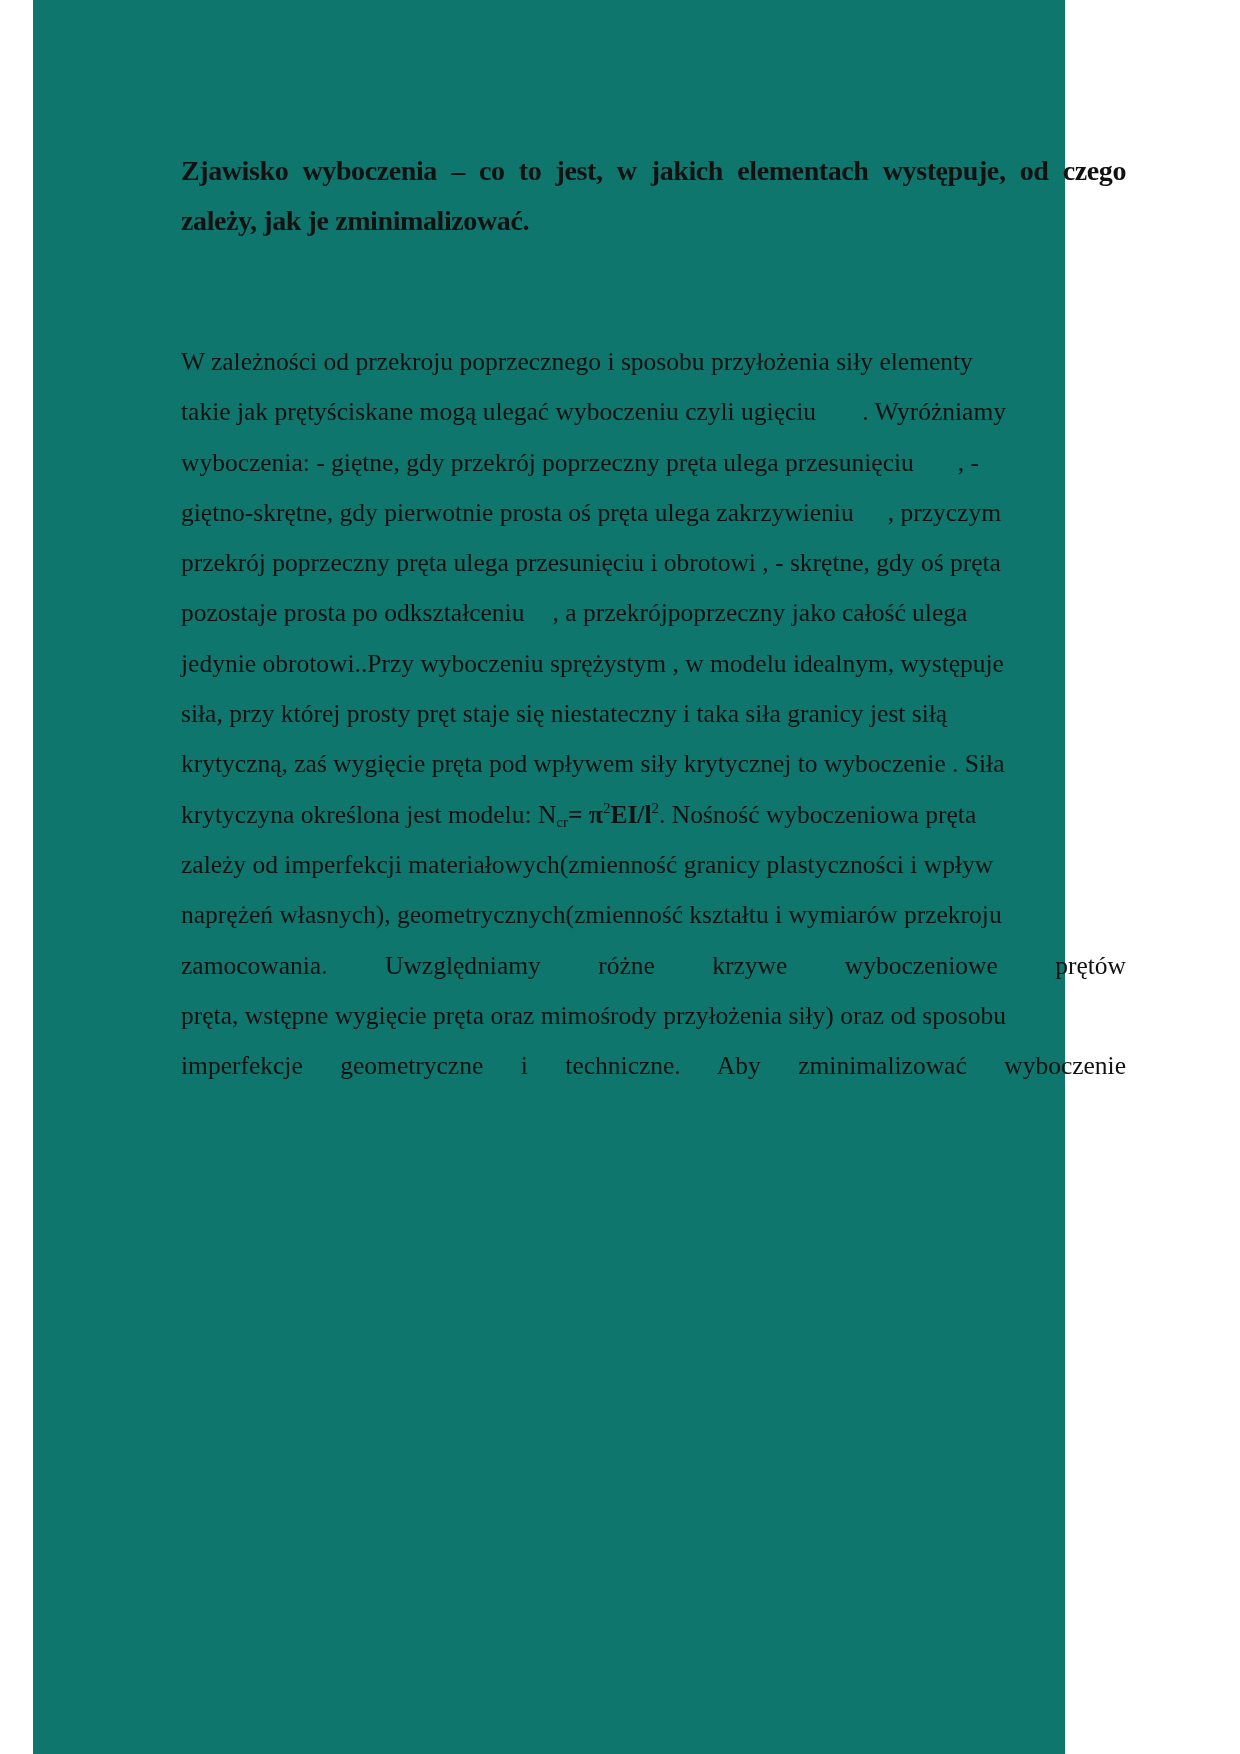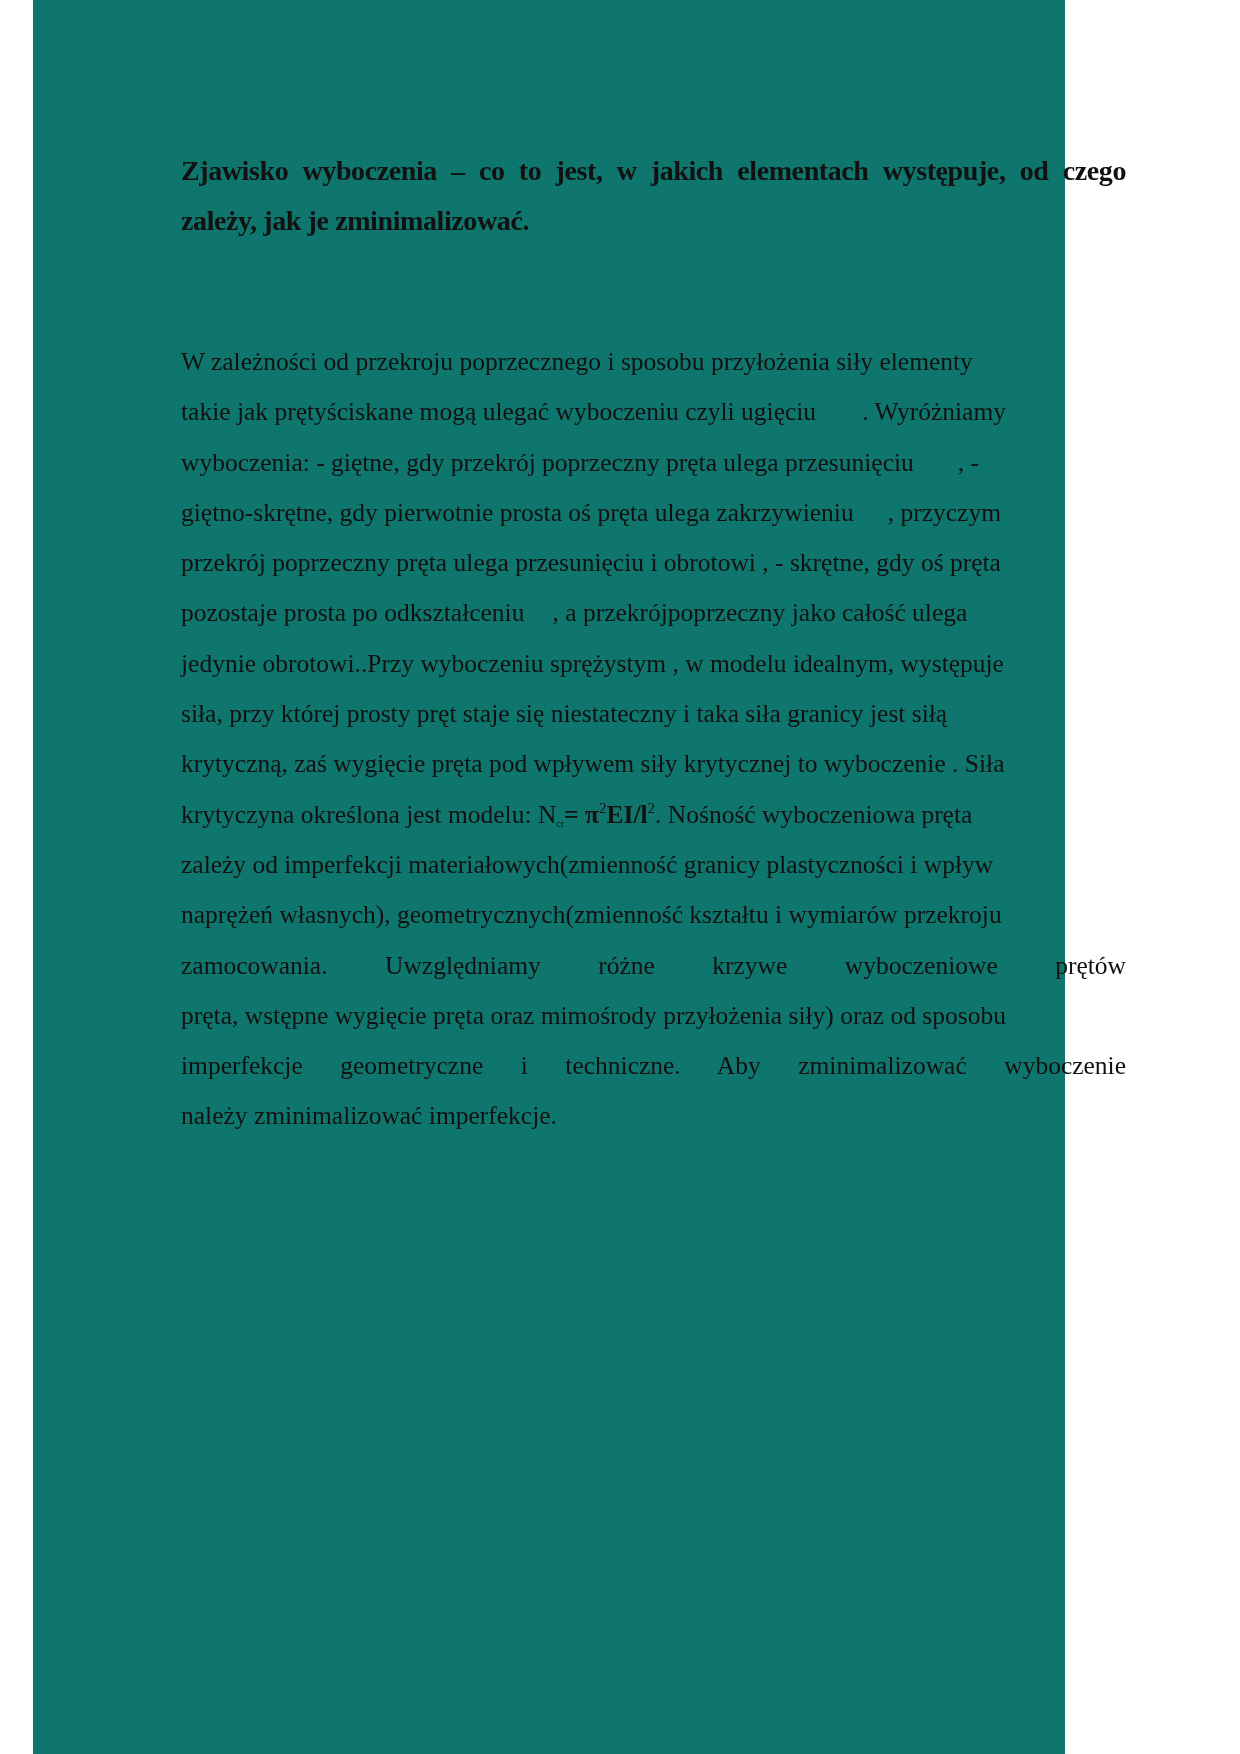--- a/index.html
+++ b/index.html
@@ -57,21 +57,21 @@
   .line.justify {
     text-align: justify;
     text-align-last: justify;
     white-space: normal;
   }
   .line.left {
     text-align: left;
   }
   .b { font-weight: bold; }
   sup { font-size: 15px; vertical-align: 10px; line-height: 0; }
-  sub { font-size: 10px; vertical-align: -4px; line-height: 0; }
+  sub { font-size: 15px; vertical-align: -4px; line-height: 0; }
 </style>
 </head>
 <body>
 
 <div class="page">
 
   <div class="title">
     <span class="tline justify">Zjawisko wyboczenia – co to jest, w jakich elementach występuje, od czego</span>
     <span class="tline">zależy, jak je zminimalizować.</span>
   </div>
@@ -101,16 +101,15 @@
 
     <span class="line"><span>naprężeń własnych), geometrycznych(zmienność kształtu i wymiarów przekroju</span></span>
 
     <span class="line justify">zamocowania. Uwzględniamy różne krzywe wyboczeniowe prętów</span>
 
     <span class="line"><span>pręta, wstępne wygięcie pręta oraz mimośrody przyłożenia siły) oraz od sposobu</span></span>
 
 
     <span class="line justify">imperfekcje geometryczne i techniczne. Aby zminimalizować wyboczenie</span>
 
-    <span class="line left">należy zminimalizować imperfekcje.</span>
   </div>
 
 </div>
 
 </body></html>

